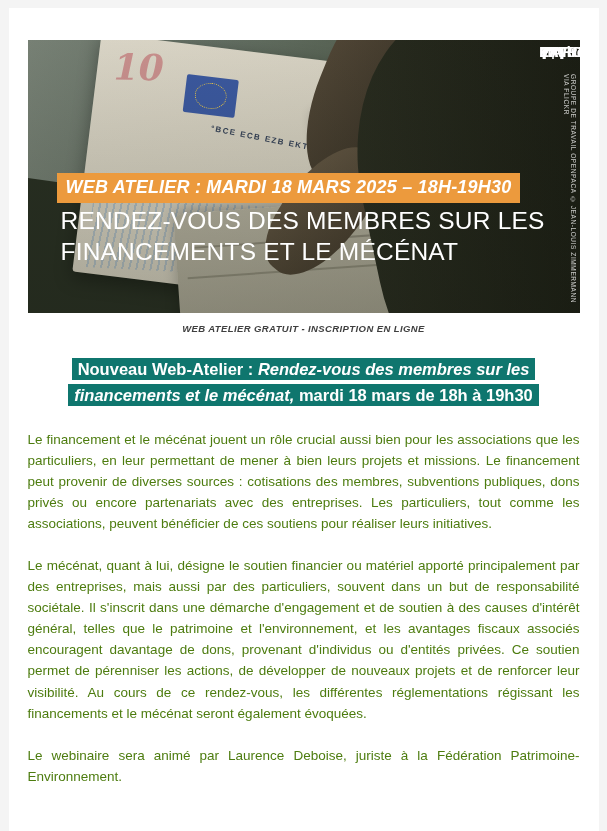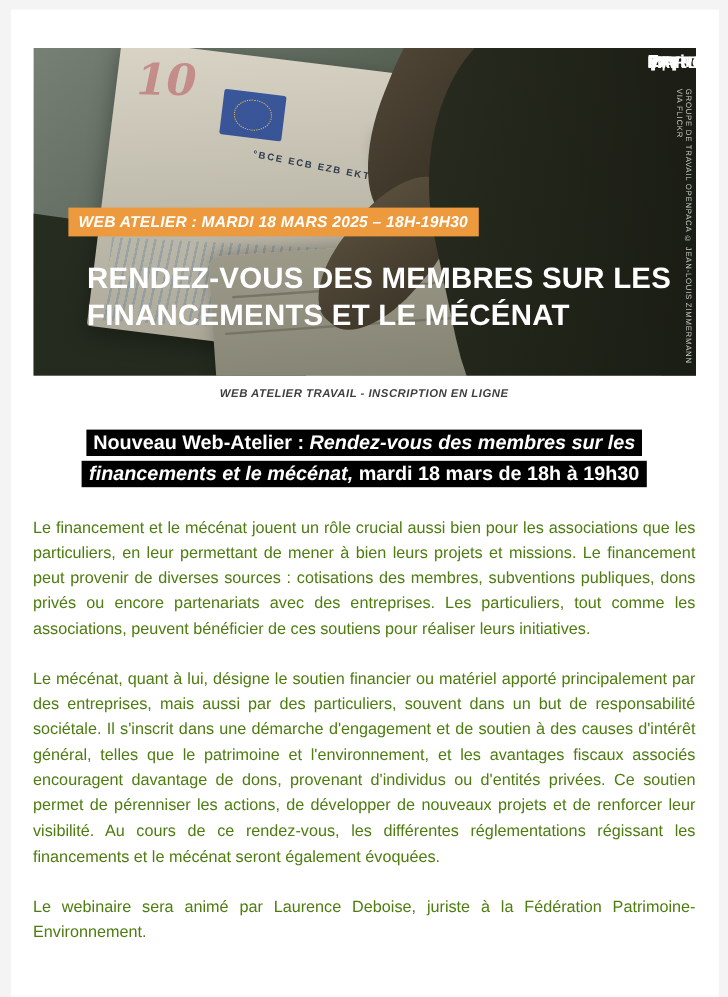--- a/index.html
+++ b/index.html
@@ -67,32 +67,32 @@
   
   .logo { top: 5px; right: 40px; color: #fff; line-height: 1.02; }
   .logo-line1 { font-size: 14px; font-weight: 700; letter-spacing: .6px; display: flex; align-items: flex-start; }
   .logo-line1 svg { display: block; margin: 1px 1px 0; }
   .logo-line2 { font-size: 14.5px; font-weight: 700; letter-spacing: .2px; }
 
   .credit { top: 34px; right: 3px; writing-mode: vertical-rl;
     font-size: 6.5px; color: rgba(255,255,255,.75); letter-spacing: .6px; }
 
   .banner { left: 29px; top: 133px; background: #EC9A3D; color: #fff;
-    font-size: 13px; font-weight: 700; font-style: italic; letter-spacing: .2px;
+    font-size: 18px; font-weight: 700; font-style: italic; letter-spacing: .2px;
     padding: 4px 9px 5px; white-space: nowrap; }
 
-  .hero-title { left: 29px; top: 162px; width: 500px; margin: 16px;
-    color: #fff; font-size: 24.5px; font-weight: 700; line-height: 1.25; letter-spacing: .2px; }
+  .hero-title { left: 29px; top: 162px; width: 500px; margin: 4px;
+    color: #fff; font-size: 24.5px; font-weight: 400; line-height: 1.25; letter-spacing: .2px; }
 
   
   .caption { margin-top: 10px; text-align: center;
     font-size: 9.5px; font-weight: 700; font-style: italic; color: #3f3f3f; letter-spacing: .4px; }
 
   .highlight-wrap { margin: 23px 4px 21px; text-align: center; line-height: 24.5px; }
-  .hl { background: #000000; color: #fff; font-size: 16.5px; font-weight: 700;
+  .hl { background: #0f766e; color: #fff; font-size: 16.5px; font-weight: 700;
     padding: 2px 6px; -webkit-box-decoration-break: clone; box-decoration-break: clone; }
   .hl i { font-weight: 700; }
 
   .body-text p { margin: 0 0 21px; color: #4d7c0f; font-size: 13.5px;
     line-height: 1.56; text-align: justify; }
   .body-text p:last-child { margin-bottom: 0; }
 </style>
 </head>
 <body>
 
@@ -135,21 +135,21 @@
       <div class="logo-line2">Environnement</div>
     </div>
 
     <div class="credit">GROUPE DE TRAVAIL OPENPACA © JEAN-LOUIS ZIMMERMANN VIA FLICKR</div>
 
     <div class="banner">WEB ATELIER : MARDI 18 MARS 2025 – 18H-19H30</div>
 
     <h1 class="hero-title">RENDEZ-VOUS DES MEMBRES SUR LES FINANCEMENTS ET LE MÉCÉNAT</h1>
   </div>
 
-  <div class="caption">WEB ATELIER TRAVAIL - INSCRIPTION EN LIGNE</div>
+  <div class="caption">WEB ATELIER GRATUIT - INSCRIPTION EN LIGNE</div>
 
   <div class="highlight-wrap">
     <span class="hl"><b>Nouveau Web-Atelier : </b><i>Rendez-vous des membres sur les financements et le mécénat,</i><b> mardi 18 mars de 18h à 19h30</b></span>
   </div>
 
   <div class="body-text">
     <p>Le financement et le mécénat jouent un rôle crucial aussi bien pour les associations que les particuliers, en leur permettant de mener à bien leurs projets et missions. Le financement peut provenir de diverses sources : cotisations des membres, subventions publiques, dons privés ou encore partenariats avec des entreprises. Les particuliers, tout comme les associations, peuvent bénéficier de ces soutiens pour réaliser leurs initiatives.</p>
     <p>Le mécénat, quant à lui, désigne le soutien financier ou matériel apporté principalement par des entreprises, mais aussi par des particuliers, souvent dans un but de responsabilité sociétale. Il s'inscrit dans une démarche d'engagement et de soutien à des causes d'intérêt général, telles que le patrimoine et l'environnement, et les avantages fiscaux associés encouragent davantage de dons, provenant d'individus ou d'entités privées. Ce soutien permet de pérenniser les actions, de développer de nouveaux projets et de renforcer leur visibilité. Au cours de ce rendez-vous, les différentes réglementations régissant les financements et le mécénat seront également évoquées.</p>
     <p>Le webinaire sera animé par Laurence Deboise, juriste à la Fédération Patrimoine-Environnement.</p>
   </div>

